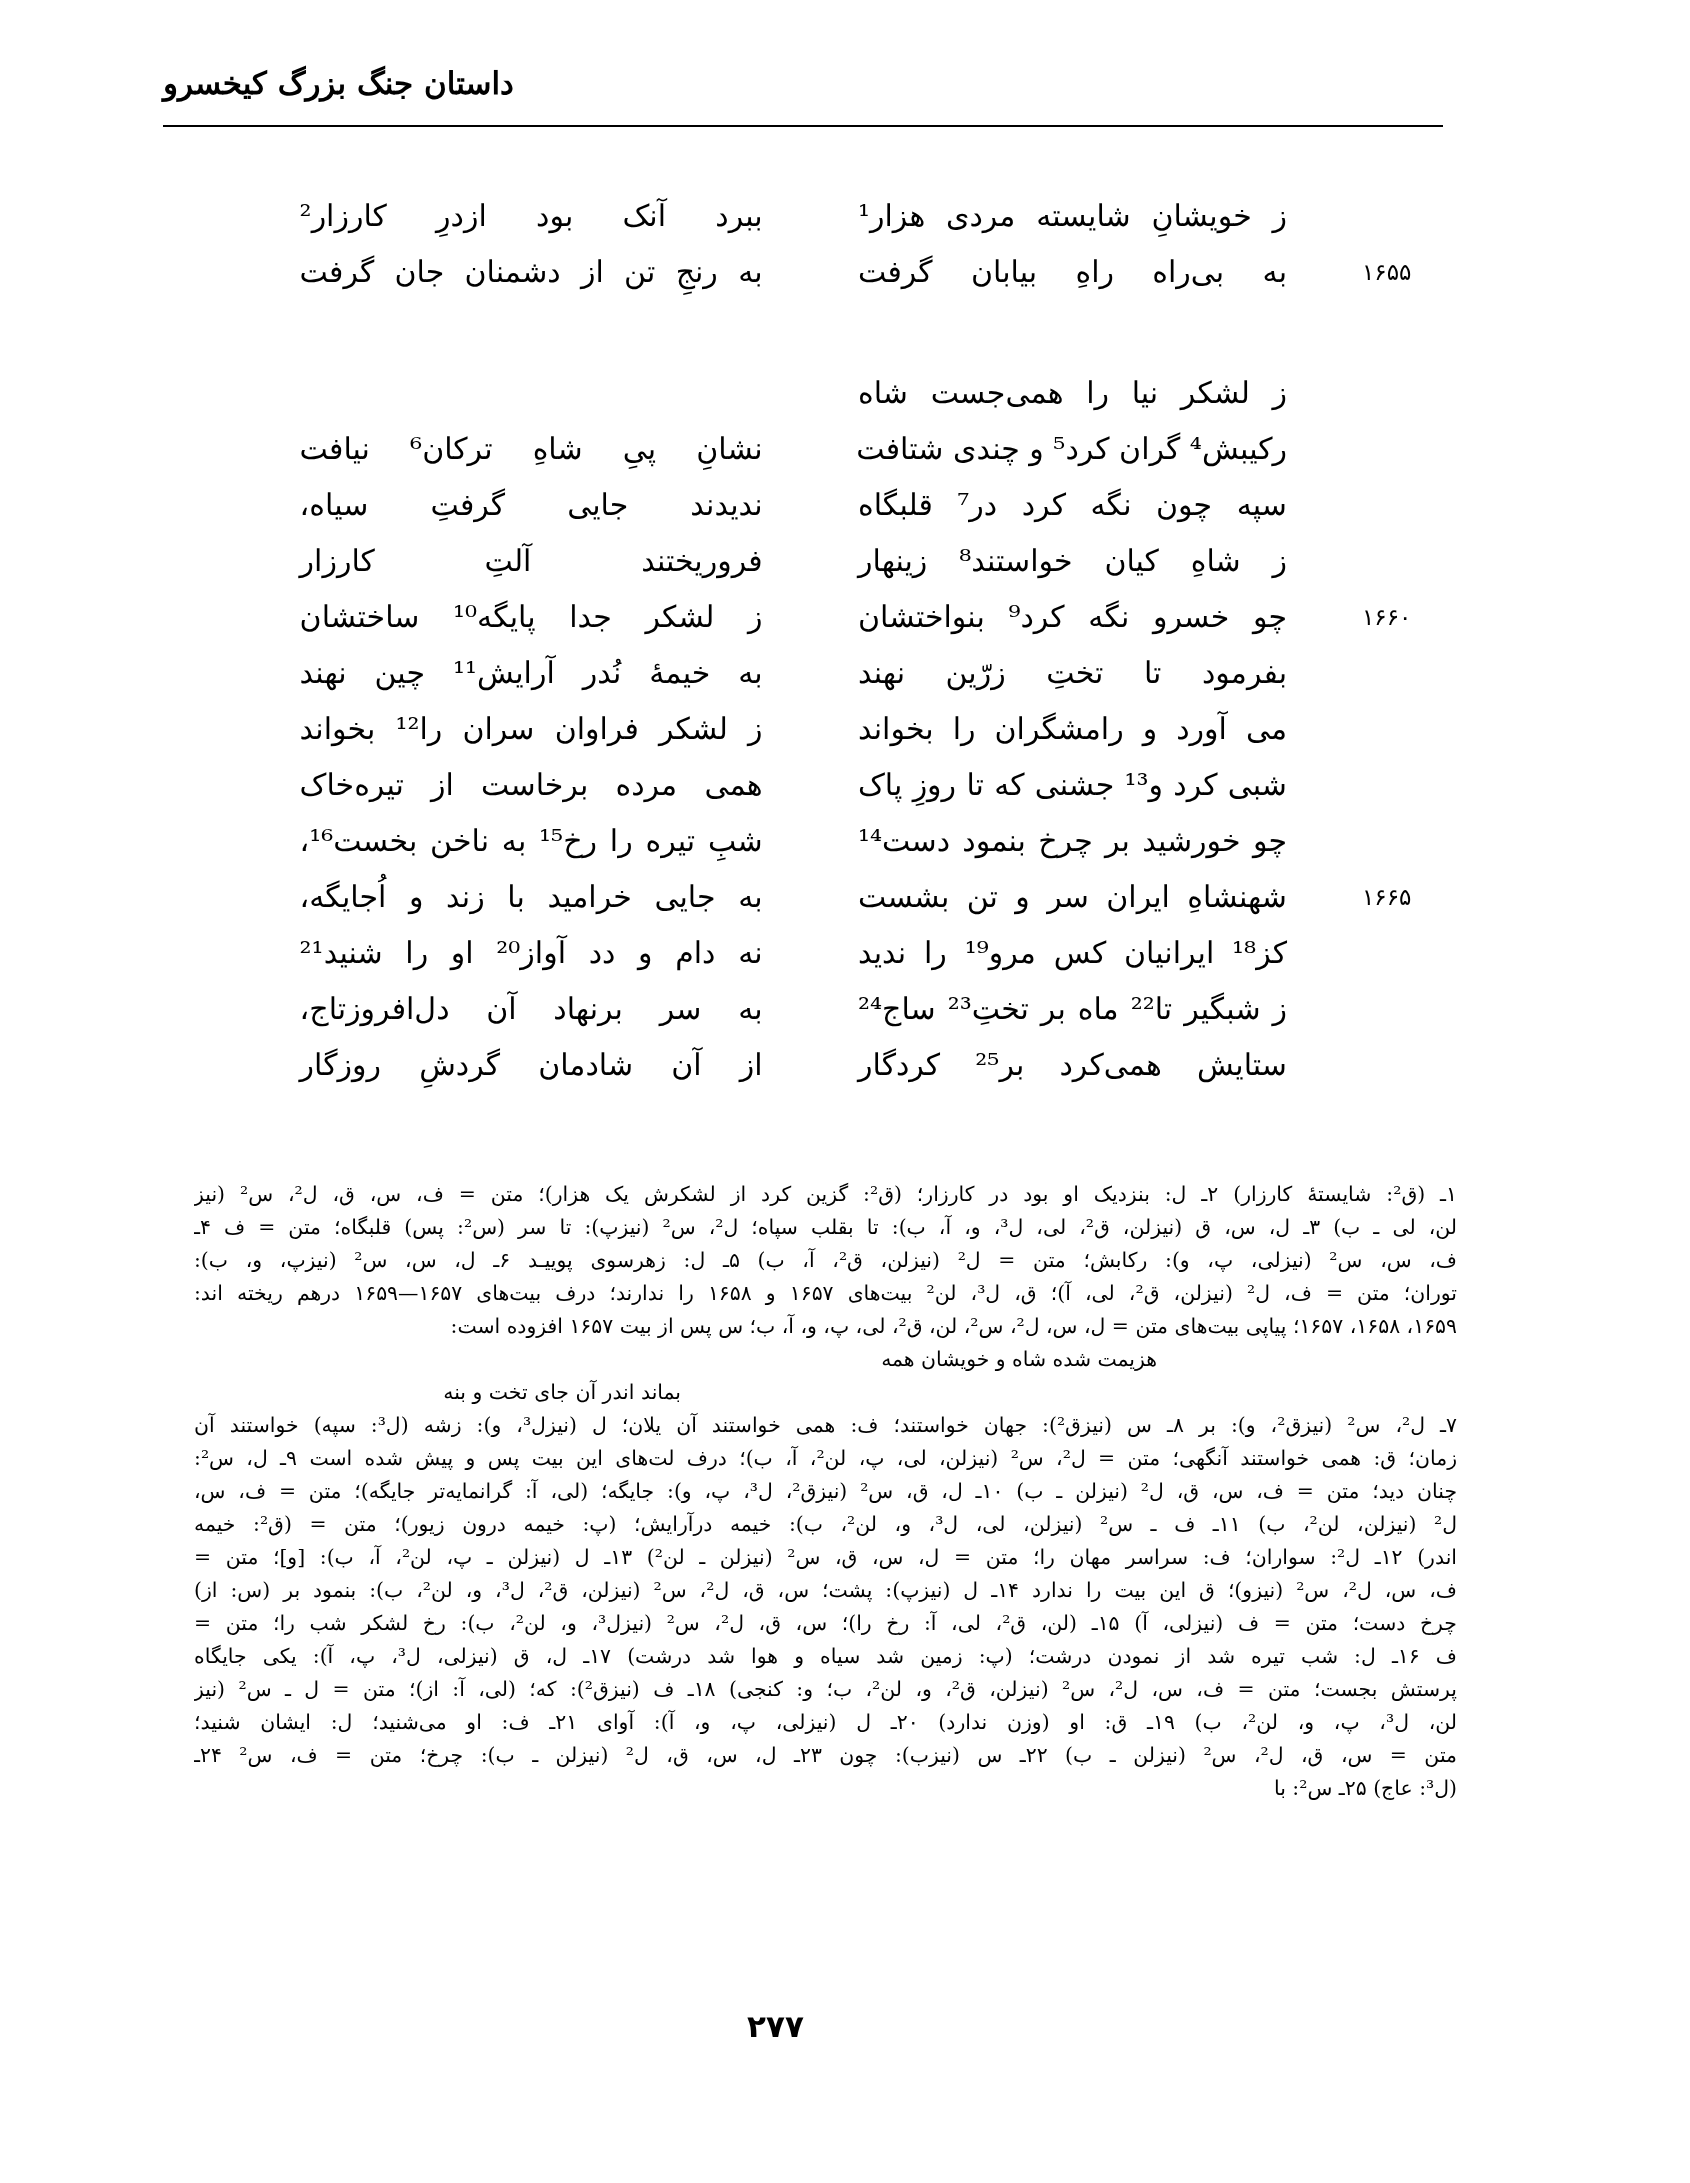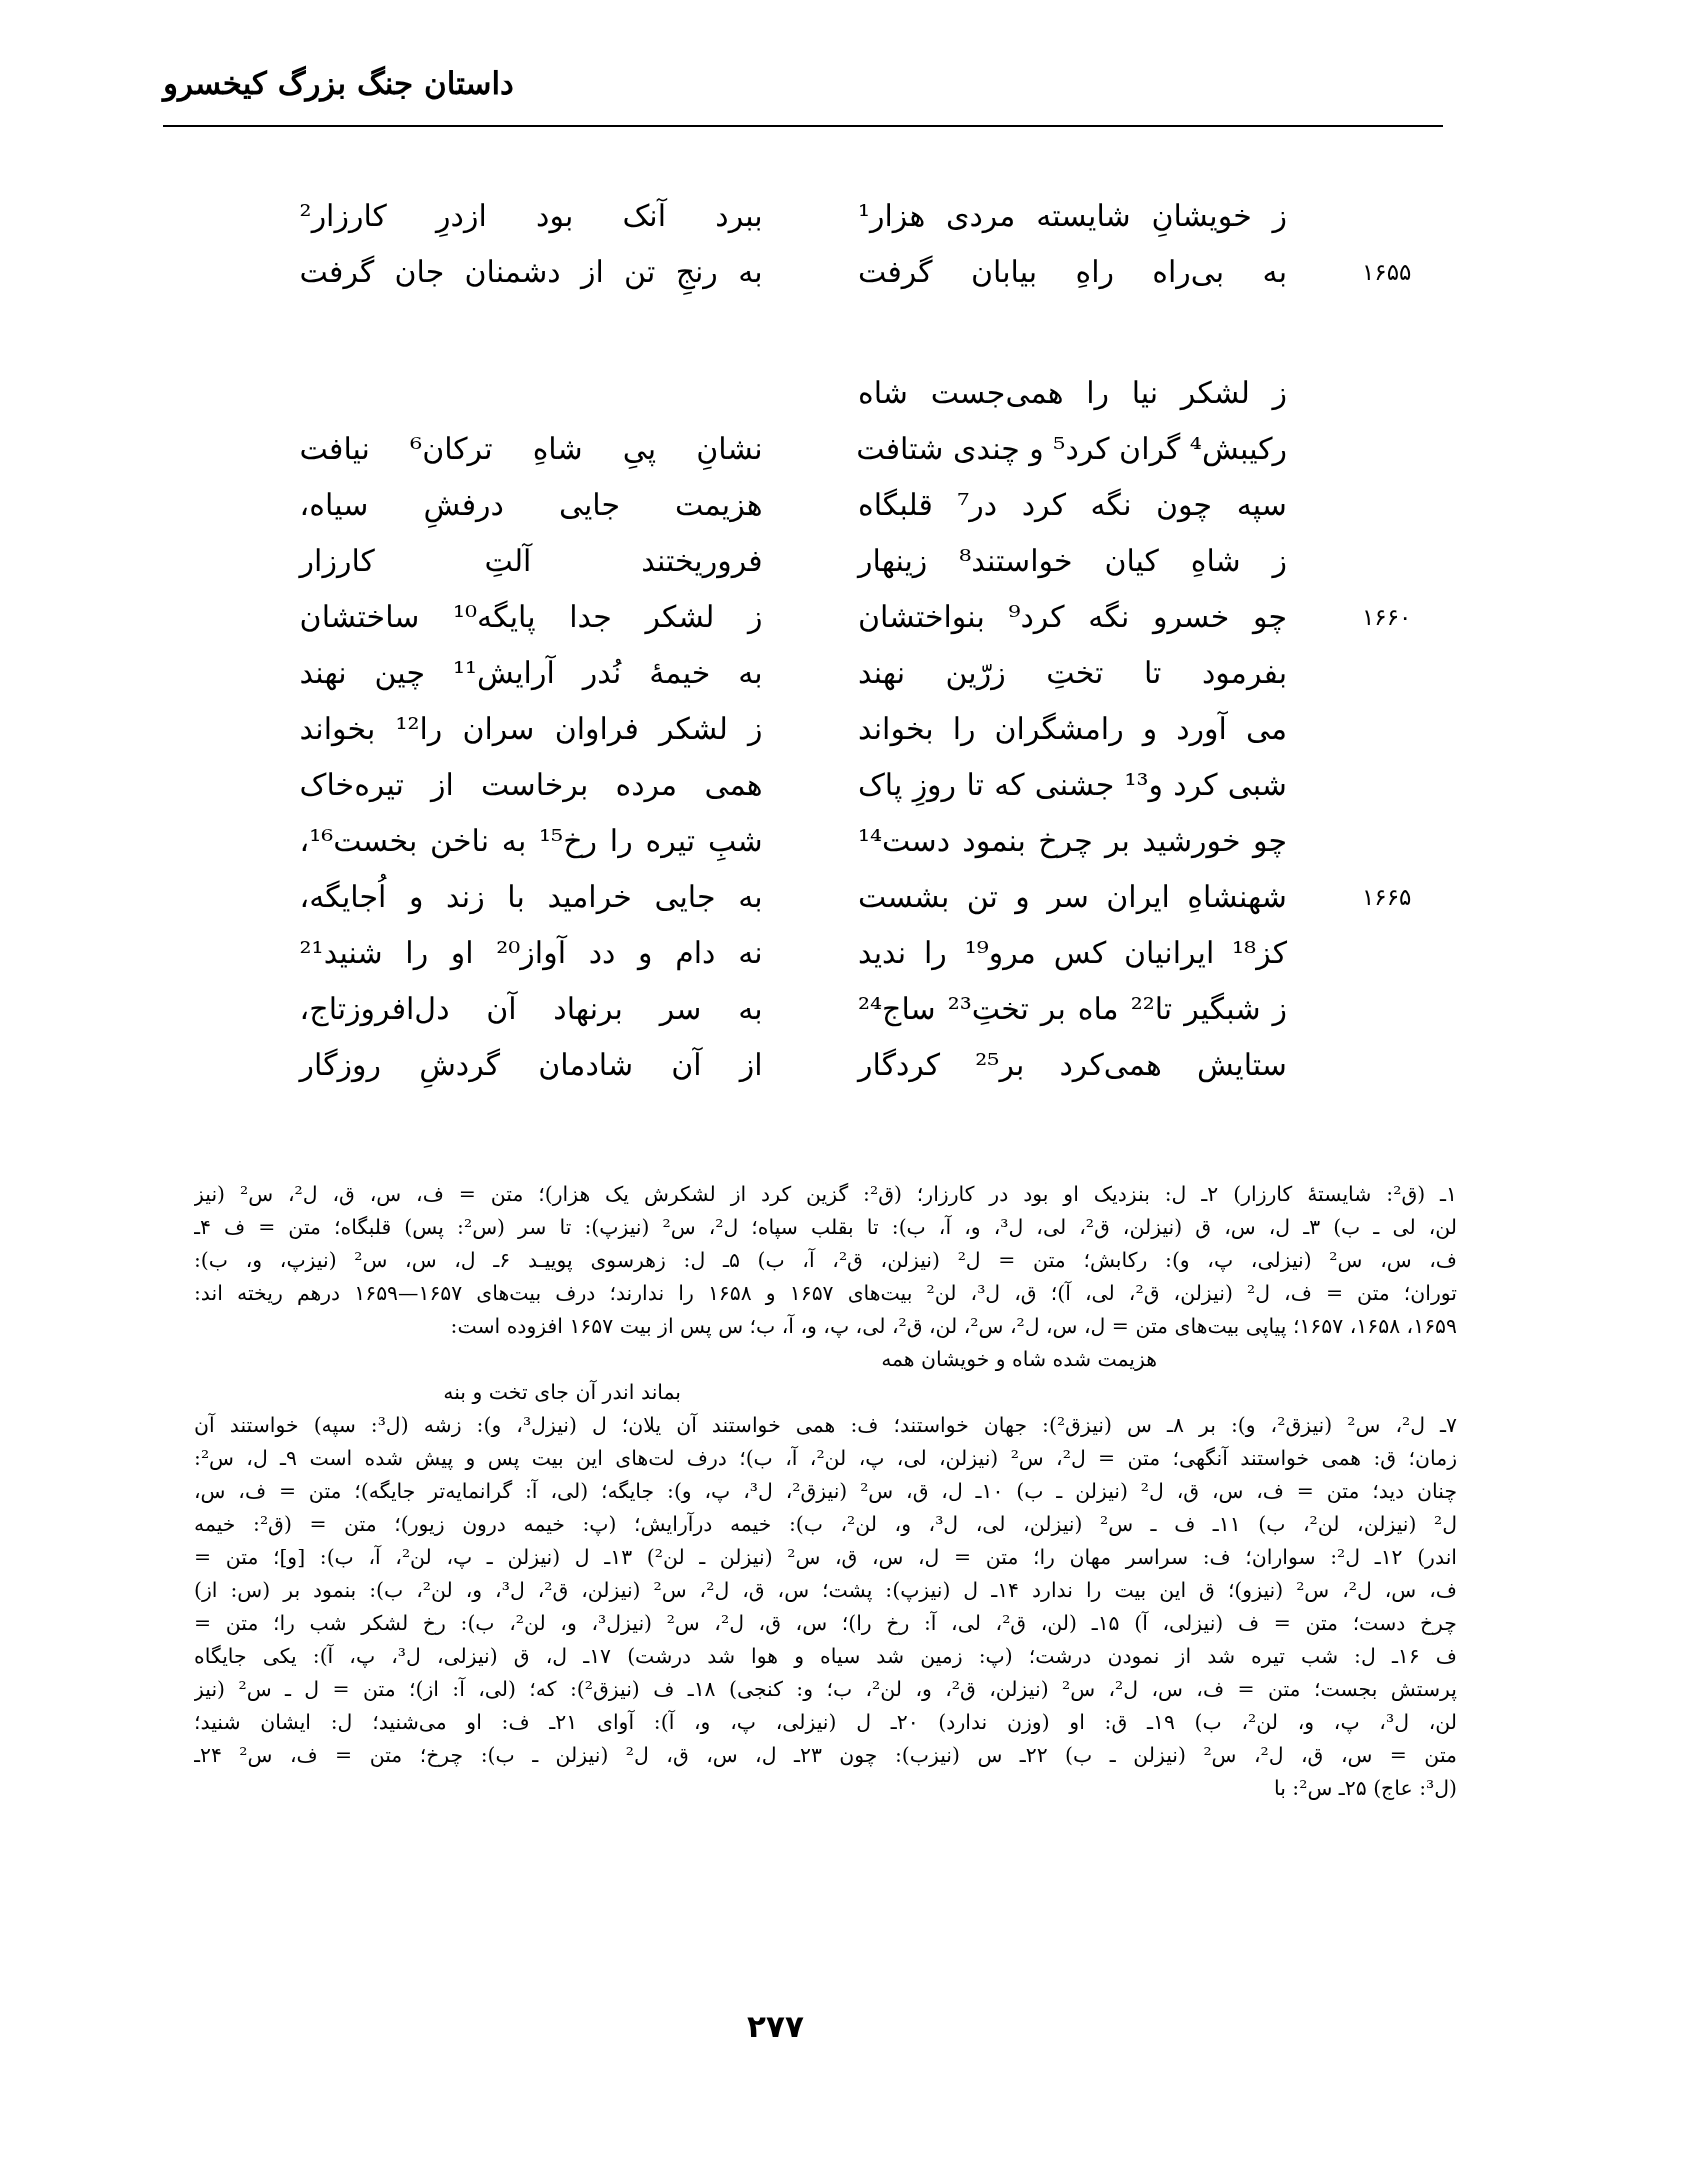--- a/index.html
+++ b/index.html
@@ -50,21 +50,21 @@
     <div class="hemistich right">ز لشکر نیا را همی‌جست شاه</div>
     <div class="line-number"></div>
   </div>
   <div class="verse-row">
     <div class="hemistich right">رکیبش⁴ گران کرد⁵ و چندی شتافت</div>
     <div class="hemistich left">نشانِ پیِ شاهِ ترکان⁶ نیافت</div>
     <div class="line-number"></div>
   </div>
   <div class="verse-row">
     <div class="hemistich right">سپه چون نگه کرد در⁷ قلبگاه</div>
-    <div class="hemistich left">هزیمت جایی درفشِ سیاه،</div>
+    <div class="hemistich left">ندیدند جایی گرفتِ سیاه،</div>
     <div class="line-number"></div>
   </div>
   <div class="verse-row">
     <div class="hemistich right">ز شاهِ کیان خواستند⁸ زینهار</div>
     <div class="hemistich left">فروریختند آلتِ کارزار</div>
     <div class="line-number"></div>
   </div>
   <div class="verse-row">
     <div class="hemistich right">چو خسرو نگه کرد⁹ بنواختشان</div>
     <div class="hemistich left">ز لشکر جدا پایگه¹⁰ ساختشان</div>

